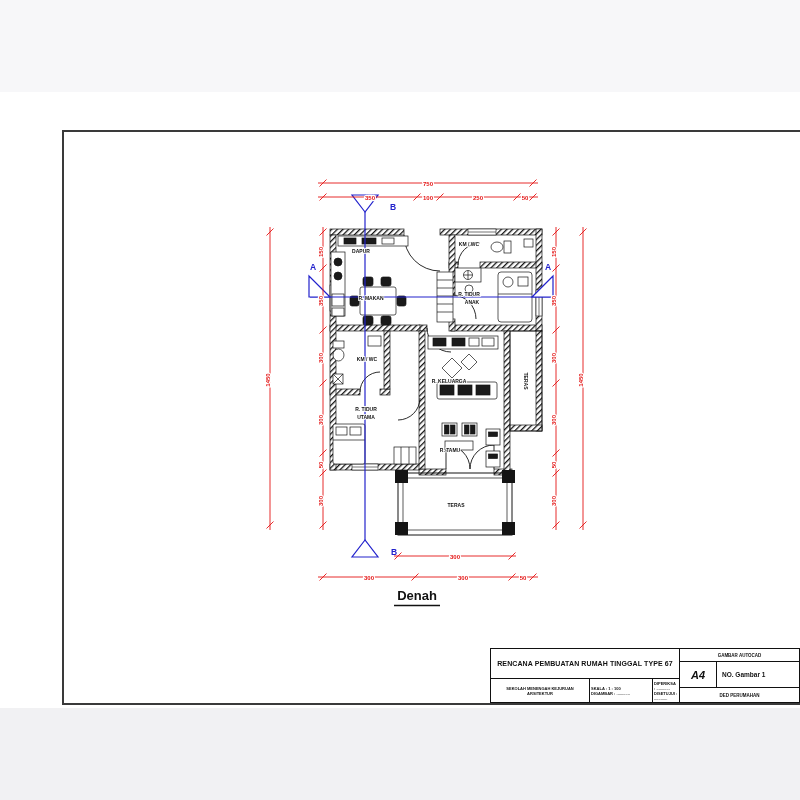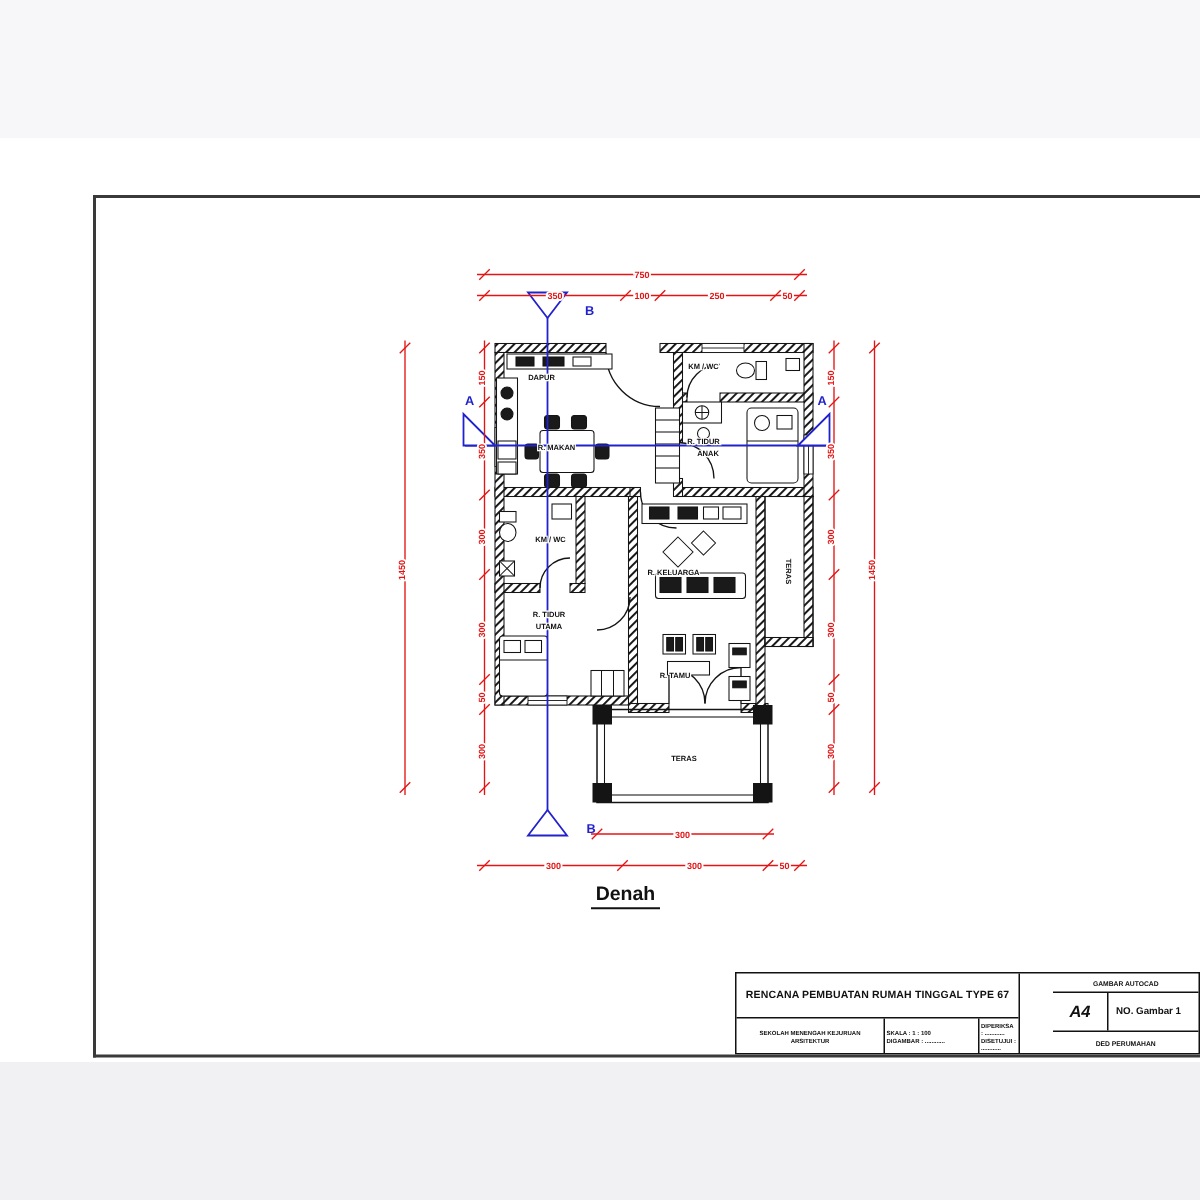--- a/index.html
+++ b/index.html
@@ -10,21 +10,21 @@
   .sheet{position:absolute;left:62px;top:130px;width:738px;height:571px;background:#ffffff;
          border-left:2px solid #3a3a3a;border-top:2px solid #3a3a3a;border-bottom:2px solid #3a3a3a;}
   svg.plan{position:absolute;left:0;top:0;}
   svg text{font-family:"Liberation Sans",sans-serif;}
   .room{font-size:5px;font-weight:bold;fill:#111;paint-order:stroke;stroke:#ffffff;stroke-width:1.6px;text-anchor:middle;}
   .dim{font-size:6px;font-weight:bold;fill:#e41414;paint-order:stroke;stroke:#ffffff;stroke-width:2.4px;text-anchor:middle;}
   .sec{font-size:8.5px;font-weight:bold;fill:#2222cc;text-anchor:middle;}
   .caption{font-size:13px;font-weight:bold;fill:#111;text-anchor:middle;}
   
   .tblock{position:absolute;left:490px;top:648px;width:308px;height:53px;background:#fff;
-          border:1.5px solid #111;display:flex;font-family:"Liberation Sans",sans-serif;color:#111;gap:22px;}
+          border:1.5px solid #111;display:flex;font-family:"Liberation Sans",sans-serif;color:#111;}
   .tb-left{width:188px;border-right:1.2px solid #111;display:flex;flex-direction:column;}
   .tb-title{height:29px;border-bottom:1.2px solid #111;display:flex;align-items:center;justify-content:center;
             font-size:7px;font-weight:bold;text-align:center;letter-spacing:.1px;}
   .tb-row{flex:1;display:flex;}
   .tb-cell{border-right:1.2px solid #111;display:flex;flex-direction:column;align-items:center;justify-content:center;
            font-size:4px;font-weight:bold;line-height:5px;text-align:center;padding:1px;}
   .tb-cell:last-child{border-right:none;}
   .tb-cell.left{align-items:flex-start;text-align:left;}
   .tb-right{flex:1;display:flex;flex-direction:column;}
   .tb-r1{height:12px;border-bottom:1.2px solid #111;display:flex;align-items:center;justify-content:center;

